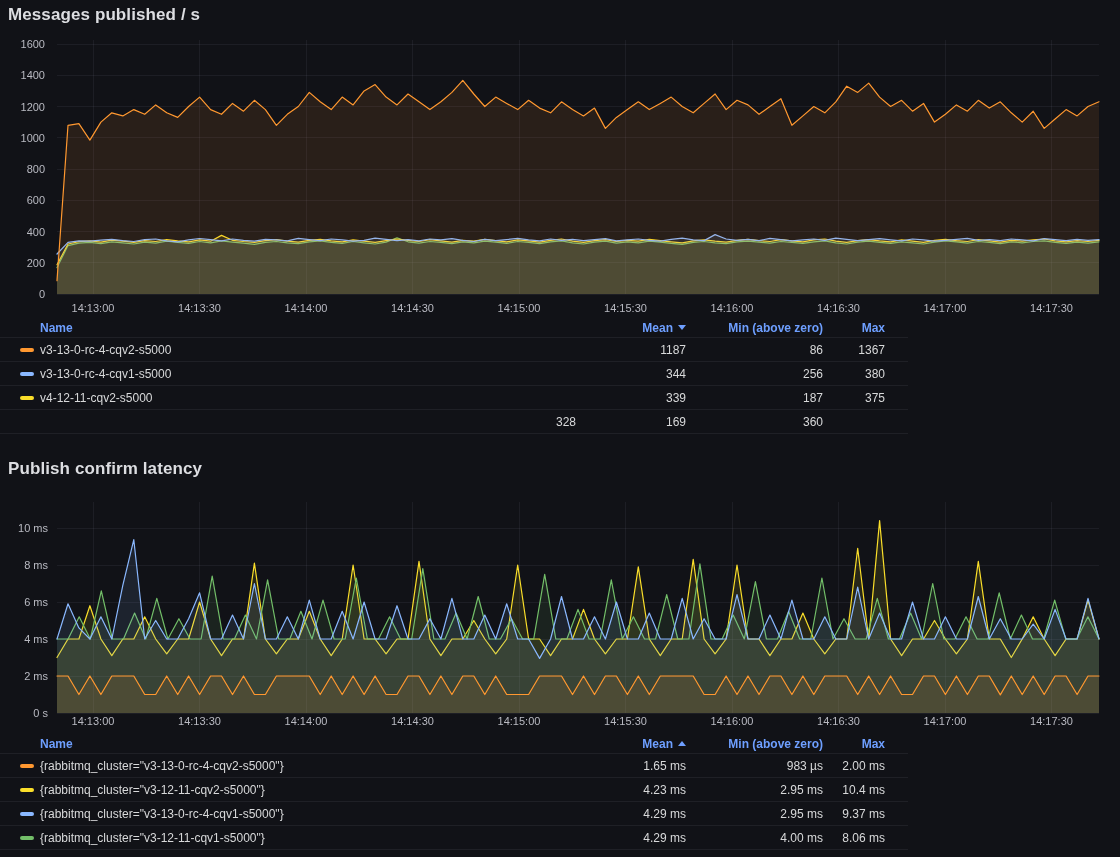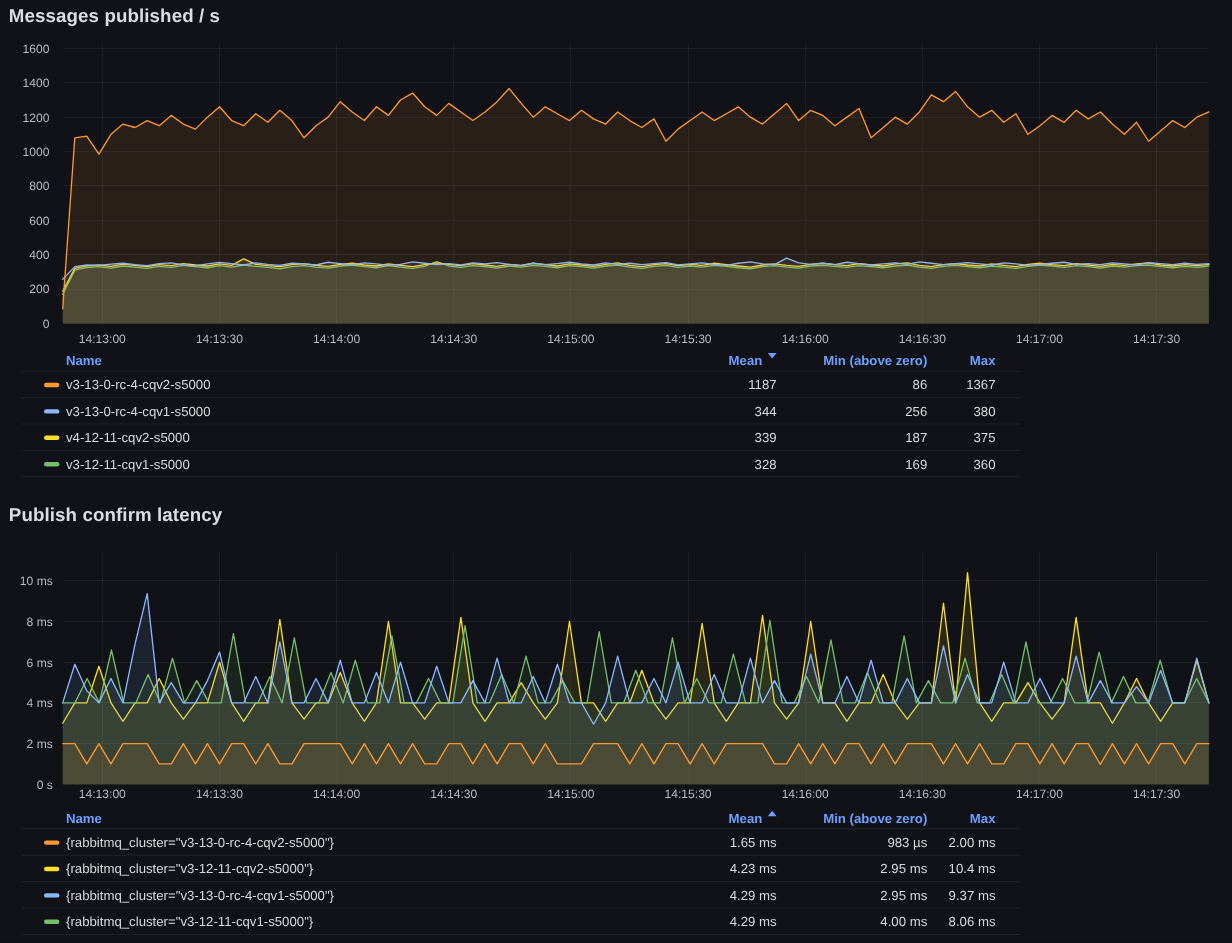--- a/index.html
+++ b/index.html
@@ -13,35 +13,35 @@
     position:absolute;left:8px;color:#dcdde1;font-size:17px;font-weight:600;
     letter-spacing:.1px;cursor:pointer;
   }
   #t1{top:5px;}
   #t2{top:459px;text-align:right;}
   svg{display:block;position:absolute;left:0;}
   #c1{top:36px;}
   #c2{top:492px;}
   .grid{stroke:rgba(204,204,220,0.07);stroke-width:1;shape-rendering:crispEdges;}
   .tick{font-family:"Liberation Sans",sans-serif;font-size:11px;fill:#b9bac2;}
-  .legend{position:absolute;left:0;width:908px;margin-left:20px;}
+  .legend{position:absolute;left:0;width:908px;}
   #l1{top:318px;}
   #l2{top:734px;}
   .lrow{
     display:grid;grid-template-columns:1fr 110px 137px 62px;align-items:center;
     height:24px;box-sizing:border-box;padding:0 23px 0 20px;
     border-bottom:1px solid rgba(204,204,220,0.08);
   }
   .lhead{height:20px;}
   .lhead .cell{color:#6e9fff;font-weight:700;font-size:12px;}
   .lname{display:flex;align-items:center;gap:6px;min-width:0;color:#d8d9da;font-size:12px;}
   .lhead .lname{margin-left:20px;}
   .swatch{width:14px;height:4px;border-radius:2px;flex:0 0 14px;}
   .num{text-align:right;color:#d8d9da;font-size:12px;font-variant-numeric:tabular-nums;white-space:nowrap;}
-  .mean-h{display:flex;justify-content:flex-end;align-items:flex-start;gap:5px;}
+  .mean-h{display:flex;justify-content:flex-end;align-items:center;gap:5px;}
   .caret{width:0;height:0;border-left:4px solid transparent;border-right:4px solid transparent;display:inline-block;}
   .caret.down{border-top:5px solid #6e9fff;}
   .caret.up{border-bottom:5px solid #6e9fff;}
   .row-hover{cursor:pointer;}
 </style>
 </head>
 <body>
 
 <div>
   <div class="panel-title" id="t1">Messages published / s</div>
@@ -130,24 +130,20 @@
     <div class="lrow row-hover">
       <div class="lname">
         <span class="swatch" style="background: rgb(250, 222, 42);"></span>
         <span>v4-12-11-cqv2-s5000</span>
       </div>
       <div class="num">339</div>
       <div class="num">187</div>
       <div class="num">375</div>
     </div>
     <div class="lrow row-hover">
-      <div class="lname">
-        <span class="swatch" style="background: rgb(115, 191, 105);"></span>
-        <span>v3-12-11-cqv1-s5000</span>
-      </div>
       <div class="num">328</div>
       <div class="num">169</div>
       <div class="num">360</div>
     </div>
   </div>
 </div>
 
 <div>
   <div class="panel-title" id="t2">Publish confirm latency</div>
   <svg id="c2" width="1120" height="242" viewBox="0 0 1120 242">

